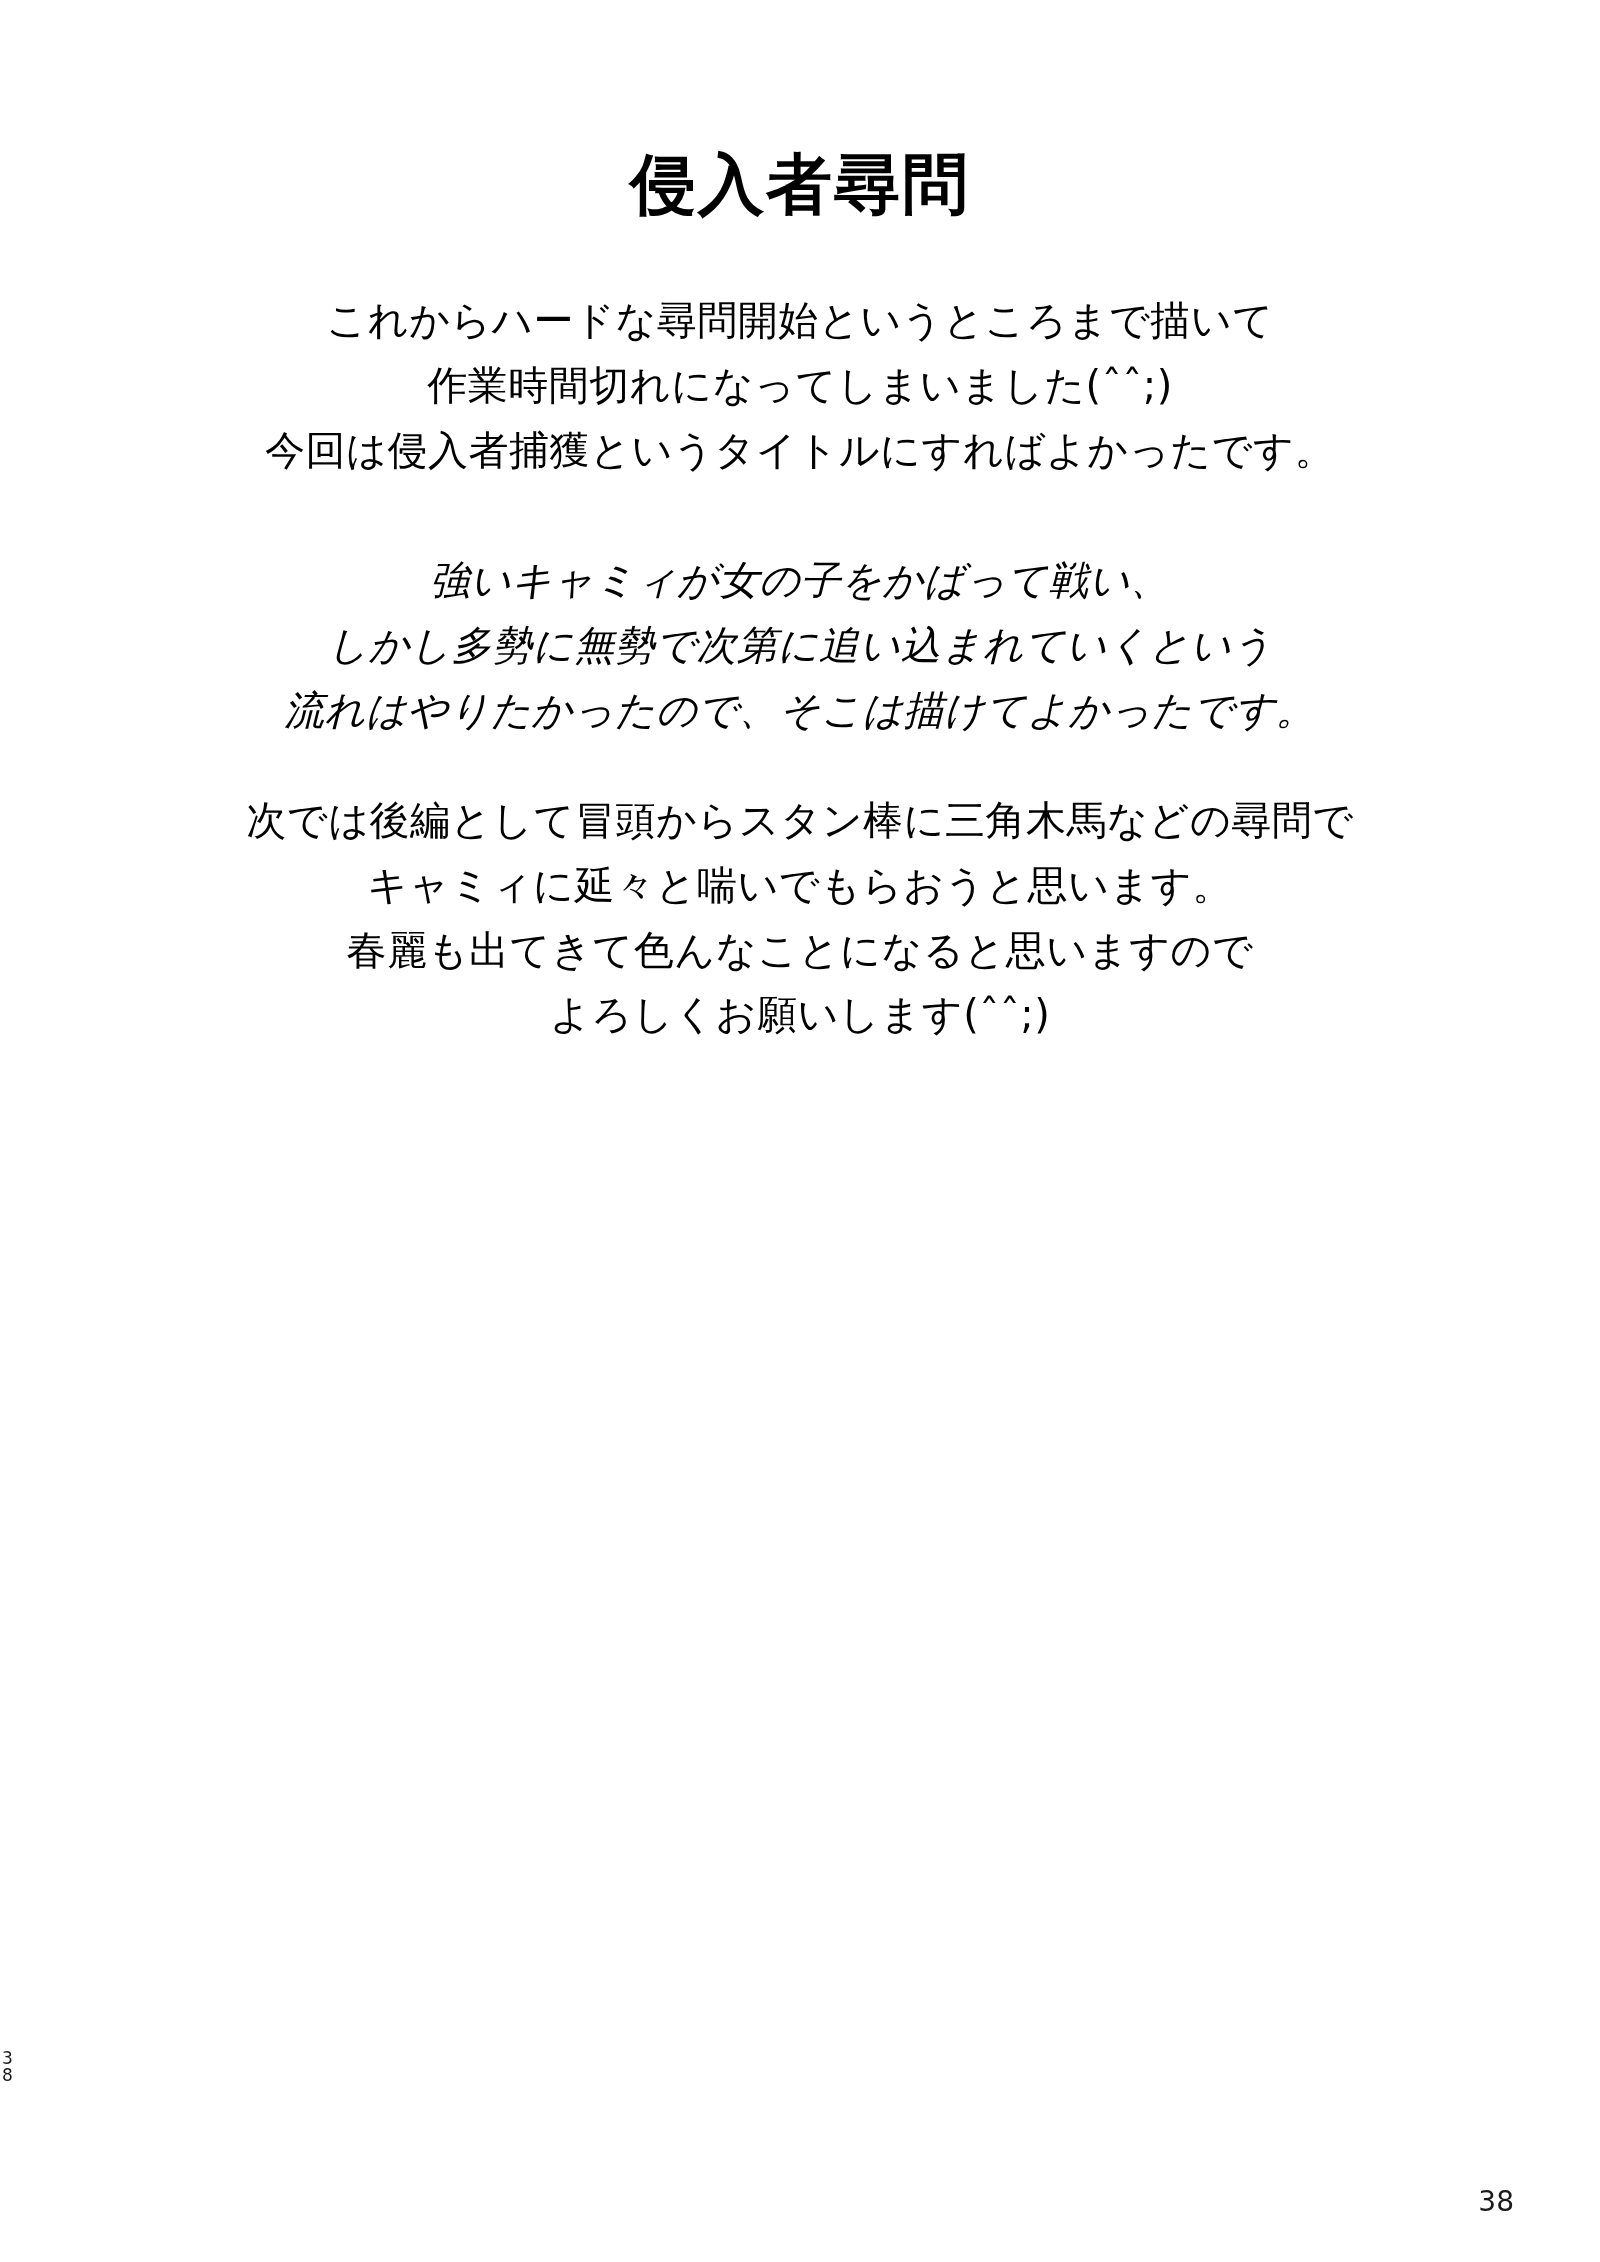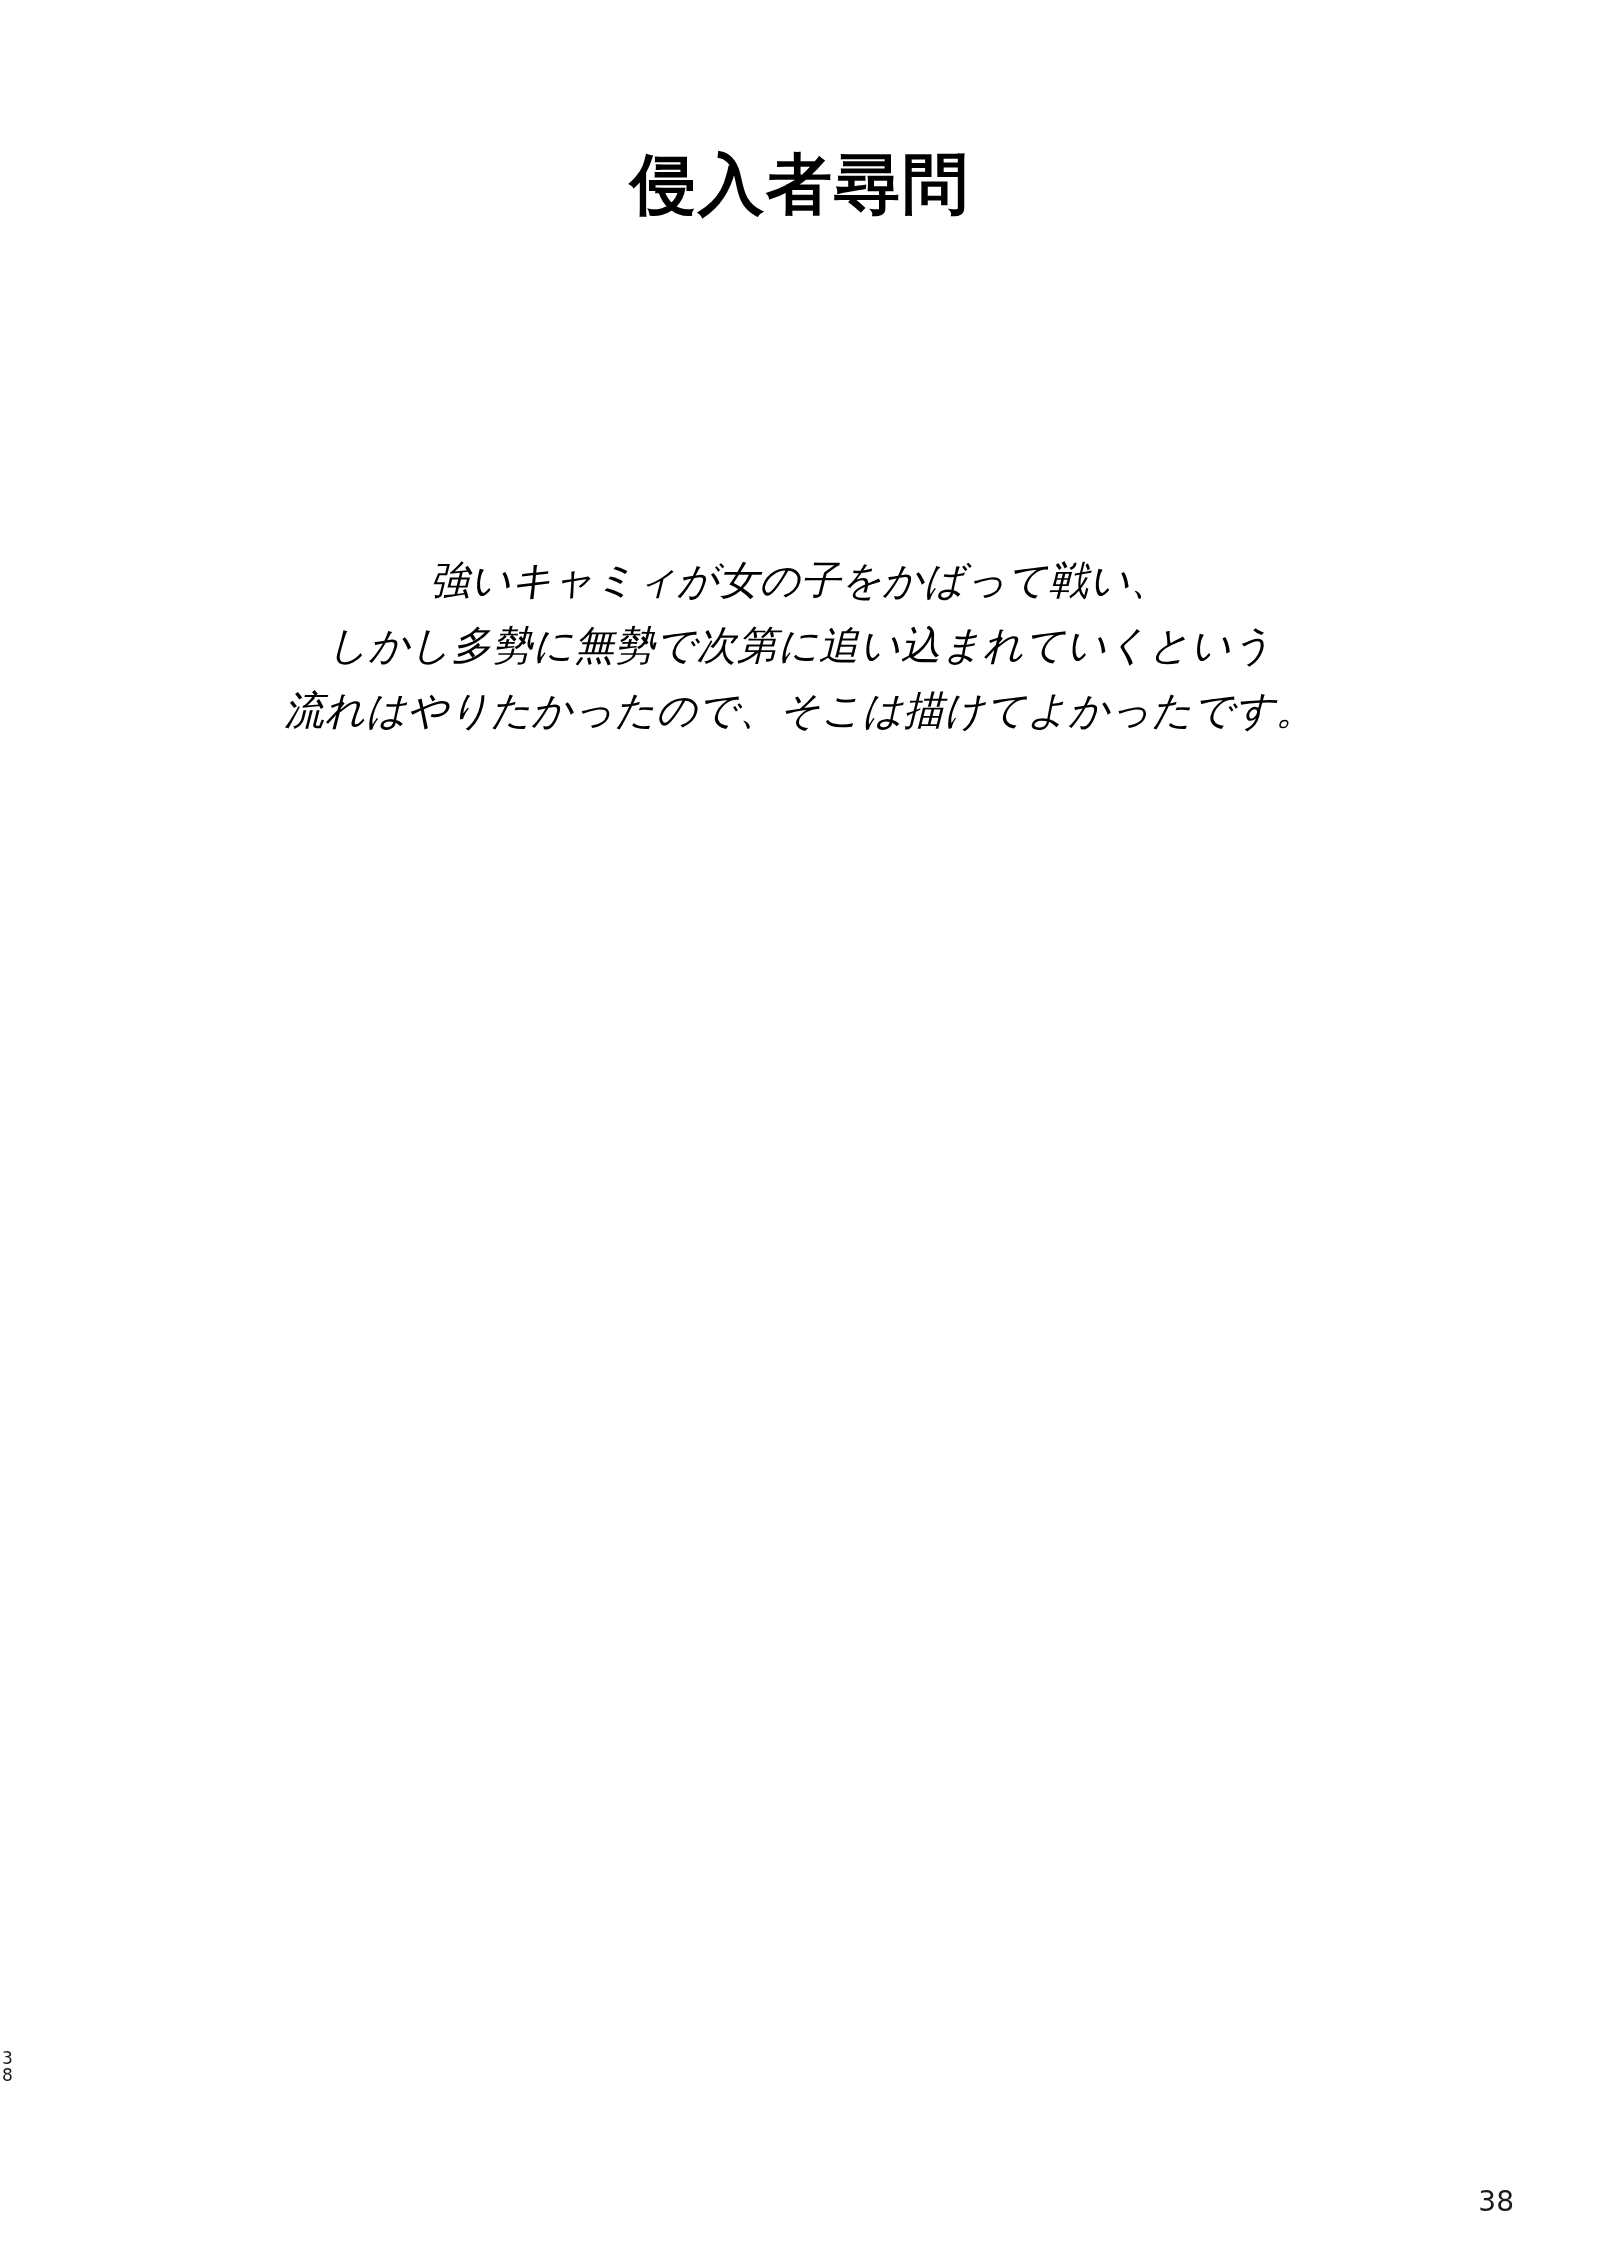--- a/index.html
+++ b/index.html
@@ -70,23 +70,30 @@
     text-align: left;
   }
 </style>
 </head>
 <body>
 
 <div class="page">
 
   <h1 class="afterword-title">侵入者尋問</h1>
 
+  <div class="body-block" id="para-0">これからハードな尋問開始というところまで描いて
+作業時間切れになってしまいました(ˆˆ;)
+今回は侵入者捕獲というタイトルにすればよかったです。</div>
 
   <div class="body-block" id="para-1">強いキャミィが女の子をかばって戦い、
 しかし多勢に無勢で次第に追い込まれていくという
 流れはやりたかったので、そこは描けてよかったです。</div>
 
+  <div class="body-block" id="para-2">次では後編として冒頭からスタン棒に三角木馬などの尋問で
+キャミィに延々と喘いでもらおうと思います。
+春麗も出てきて色んなことになると思いますので
+よろしくお願いします(ˆˆ;)</div>
 
   <div class="page-number-spine">38</div>
 
   <div class="page-number-bottom">38</div>
 
 </div>
 
 </body></html>

